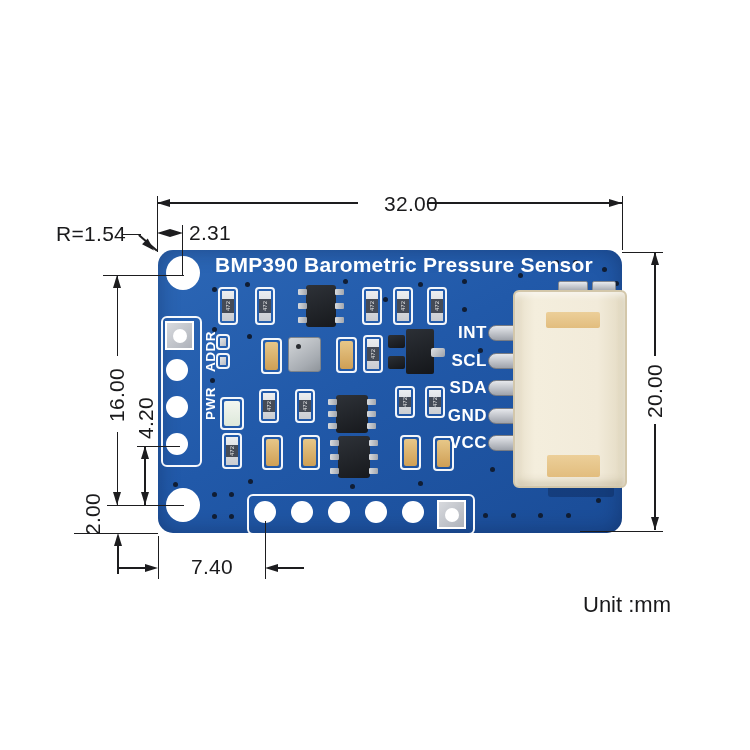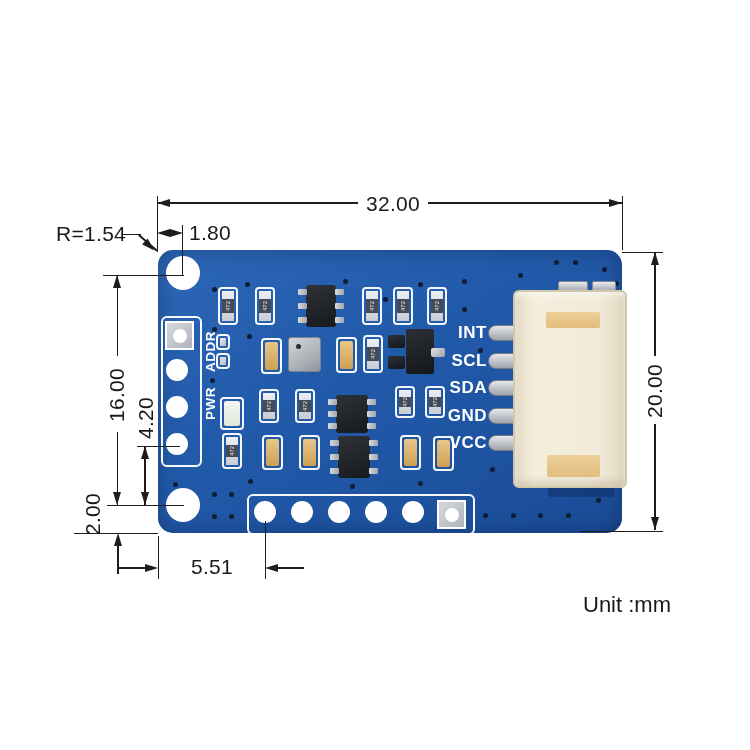--- a/index.html
+++ b/index.html
@@ -258,51 +258,52 @@
       <div class="via" style="left: 511px; top: 513px;"></div>
       <div class="via" style="left: 538px; top: 513px;"></div>
       <div class="via" style="left: 566px; top: 513px;"></div>
       <div class="via" style="left: 596px; top: 498px;"></div>
       <div class="via" style="left: 558px; top: 428px;"></div>
       <div class="via" style="left: 598px; top: 448px;"></div>
       <div class="via" style="left: 612px; top: 409px;"></div>
       <div class="via" style="left: 490px; top: 467px;"></div>
     </div>
 
+  <div class="board-title">BMP390 Barometric Pressure Sensor</div>
   <div class="vlabel" style="left:180px;top:344px">ADDR</div>
   <div class="vlabel" style="left:180px;top:396px">PWR</div>
 
   <div>
     <div class="conn-tab" style="left:558px;top:281px;width:30px"></div>
     <div class="conn-tab" style="left:592px;top:281px;width:24px"></div>
     <div class="conn-shadow" style="left:548px;top:486px;width:66px;height:11px"></div>
     <div class="conn-body"></div>
     <div class="conn-slot" style="left:546px;top:312px;width:54px;height:16px"></div>
     <div class="conn-slot" style="left:547px;top:455px;width:53px;height:22px"></div>
   </div>
 
   <div>
 
     <div class="vl" style="left:156.5px;top:196px;height:56px"></div>
     <div class="vl" style="left:621.5px;top:196px;height:54px"></div>
     <div class="hl" style="left:157px;top:202.2px;width:201px"></div>
     <div class="hl" style="left:428px;top:202.2px;width:194px"></div>
     <div class="ar l" style="left:157px;top:198.5px"></div>
     <div class="ar r" style="left:609px;top:198.5px"></div>
-    <div class="dimtxt ctr" style="left:358px;top:192px;width:70px">32.00</div>
+    <div class="dimtxt ctr" style="left:376px;top:192px;width:70px">32.00</div>
 
     <div class="dimtxt" style="left:56px;top:222px">R=1.54</div>
     <div class="hl" style="left:122px;top:233.8px;width:19px"></div>
     <div class="hl" style="left:139px;top:233.8px;width:24px;transform-origin:left center;transform:rotate(41deg)"></div>
     <div class="ar r" style="left:143px;top:242px;transform:rotate(45deg)"></div>
 
     <div class="vl" style="left:181.8px;top:225px;height:51px"></div>
     <div class="ar l" style="left:157px;top:228.5px"></div>
     <div class="ar r" style="left:170px;top:228.5px"></div>
-    <div class="dimtxt" style="left:189px;top:221px">1.80</div>
+    <div class="dimtxt" style="left:189px;top:221px">2.31</div>
 
     <div class="hl" style="left:103px;top:274.5px;width:81px"></div>
     <div class="vl" style="left:116.5px;top:275px;height:81px"></div>
     <div class="vl" style="left:116.5px;top:432px;height:73px"></div>
     <div class="ar u" style="left:112.5px;top:275px"></div>
     <div class="ar d" style="left:112.5px;top:492px"></div>
     <div class="dimtxt ctr rot" style="left:82px;top:383px;width:70px">16.00</div>
 
     <div class="hl" style="left:137px;top:445.5px;width:43px"></div>
     <div class="vl" style="left:144.4px;top:446px;height:59px"></div>
@@ -315,21 +316,21 @@
     <div class="vl" style="left:117px;top:546px;height:28px"></div>
     <div class="ar u" style="left:113.5px;top:533px"></div>
     <div class="dimtxt ctr rot" style="left:63px;top:502px;width:60px">2.00</div>
 
     <div class="vl" style="left:157.5px;top:536px;height:43px"></div>
     <div class="vl" style="left:264.5px;top:521px;height:58px"></div>
     <div class="hl" style="left:119px;top:567.3px;width:28px"></div>
     <div class="ar r" style="left:145px;top:563.5px"></div>
     <div class="ar l" style="left:265px;top:563.5px"></div>
     <div class="hl" style="left:276px;top:567.3px;width:28px"></div>
-    <div class="dimtxt ctr" style="left:180px;top:555px;width:64px">5.51</div>
+    <div class="dimtxt ctr" style="left:180px;top:555px;width:64px">7.40</div>
 
     <div class="hl" style="left:622px;top:251.5px;width:41px"></div>
     <div class="hl" style="left:580px;top:530.5px;width:83px"></div>
     <div class="vl" style="left:654.4px;top:252px;height:104px"></div>
     <div class="vl" style="left:654.4px;top:424px;height:106px"></div>
     <div class="ar u" style="left:650.5px;top:252px"></div>
     <div class="ar d" style="left:650.5px;top:517px"></div>
     <div class="dimtxt ctr rot" style="left:620px;top:379px;width:70px">20.00</div>
 
     <div class="unit">Unit :mm</div>

